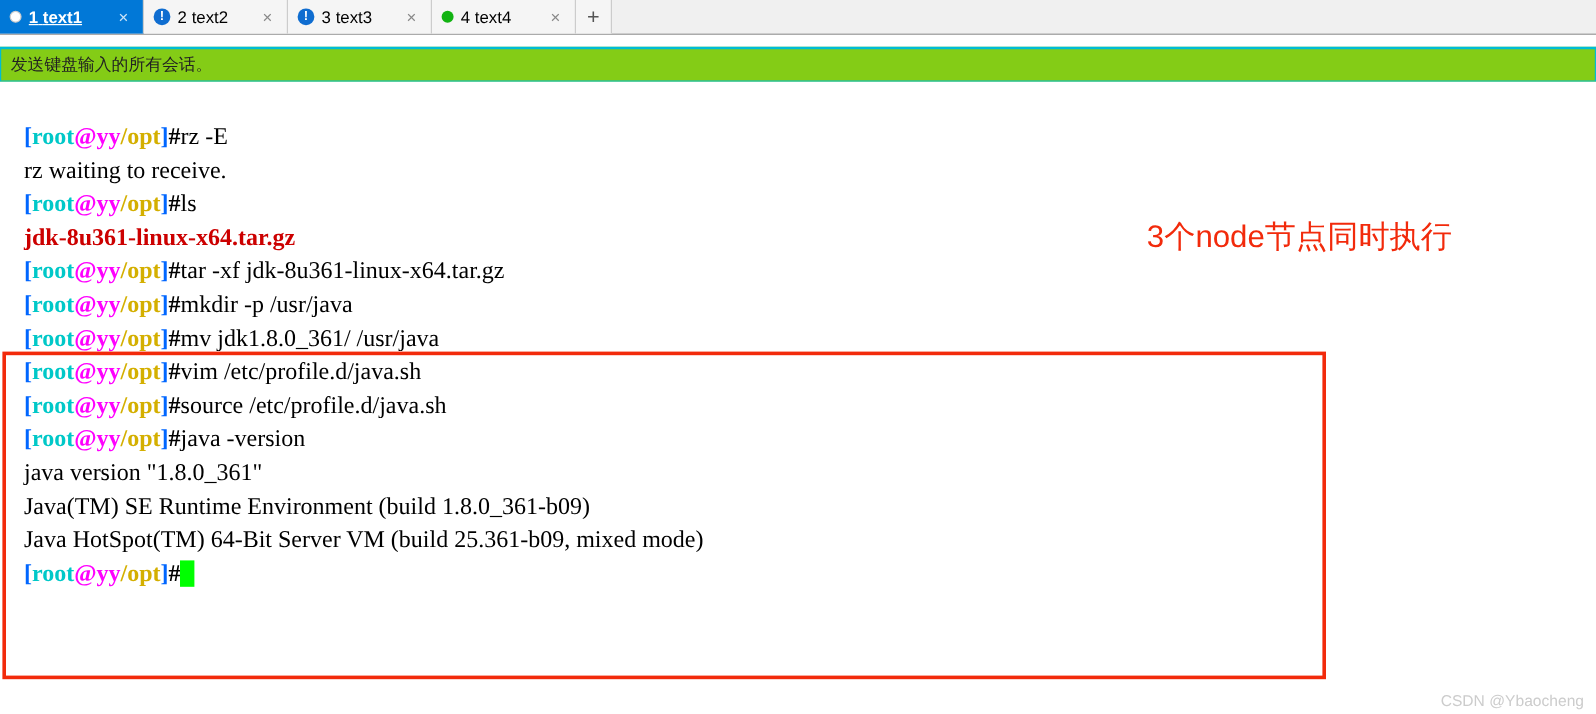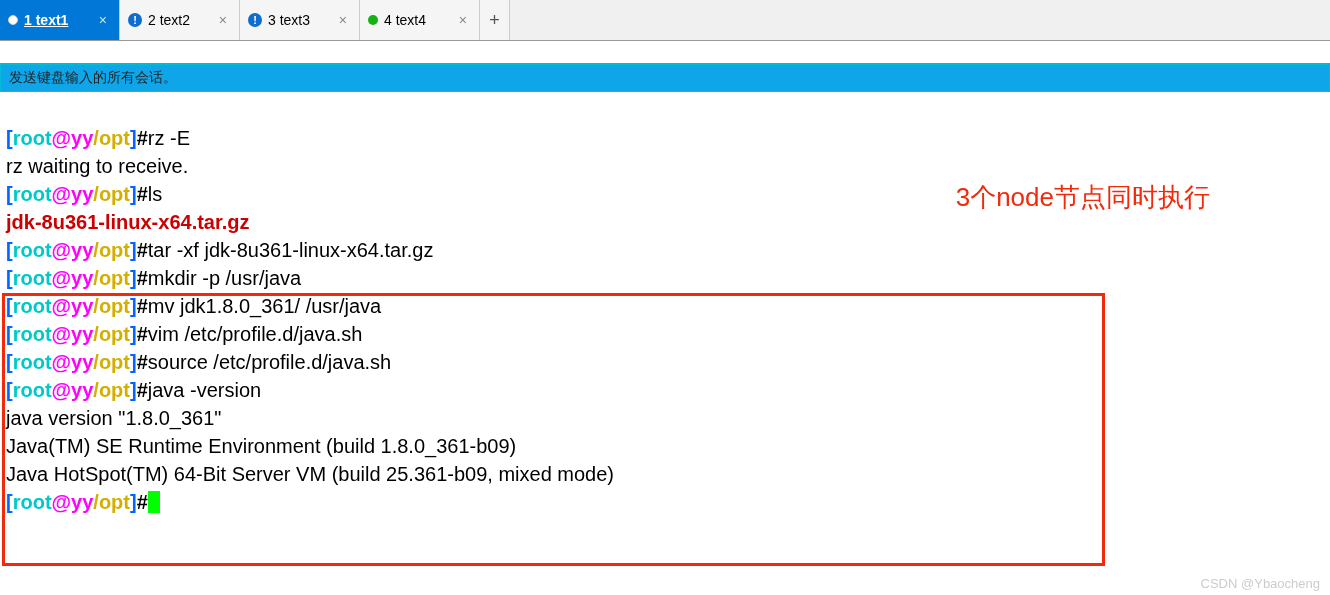--- a/index.html
+++ b/index.html
@@ -6,21 +6,21 @@
     body {
       font-family: Arial, sans-serif;
       background: #fff;
       width: 1330px;
       height: 595px;
       position: relative;
       overflow: hidden;
     }
     .tabs {
       display: flex;
-      height: 41px;
+      height: 29px;
       background: #f0f0f0;
       border-bottom: 1px solid #999;
       align-items: stretch;
     }
     .tab {
       display: flex;
       align-items: center;
       padding: 0 8px;
       border-right: 1px solid #ccc;
       background: #f5f5f5;
@@ -40,33 +40,33 @@
     .dot.white { background: #fff; border:1px solid #ccc;}
     .ex { display:inline-flex; width:14px; height:14px; border-radius:50%; background:#0f6dd0; color:#fff; font-size:11px; font-weight:bold; align-items:center; justify-content:center; }
     .tab-close { color: #888; font-size: 14px; padding: 0 4px; cursor: pointer; margin-left:auto;}
     .tab.active .tab-close { color: #cde4f7; }
     .tab-add {
       display: flex; align-items: center; justify-content: center;
       width: 30px; font-size: 18px; color: #555; cursor: pointer;
       border-right: 1px solid #ccc; background:#f5f5f5;
     }
     .infobar {
-      background: #0ea5e9;
+      background: #84cc16;
       border: 1px solid #00bcd4;
       border-top: 2px solid #00bcd4;
       padding: 4px 8px;
       font-size: 14px;
       color: #222;
-      margin-top: 22px;
+      margin-top: 10px;
     }
     .terminal {
-      font-family: Liberation Sans, sans-serif;
+      font-family: Liberation Serif, serif;
       font-size: 20px;
       line-height: 1.4;
-      padding: 4px 6px;
+      padding: 4px 20px;
       white-space: pre;
       color: #000;
       position: relative;
     }
     .bracket { color: #0066ff; font-weight: bold;}
     .user { color: #00c8c8; font-weight: bold;}
     .at   { color: #ff00ff; font-weight: bold;}
     .host { color: #ff00ff; font-weight: bold;}
     .path { color: #d4af00; font-weight: bold;}
     .hash { color: #000; font-weight: bold;}

